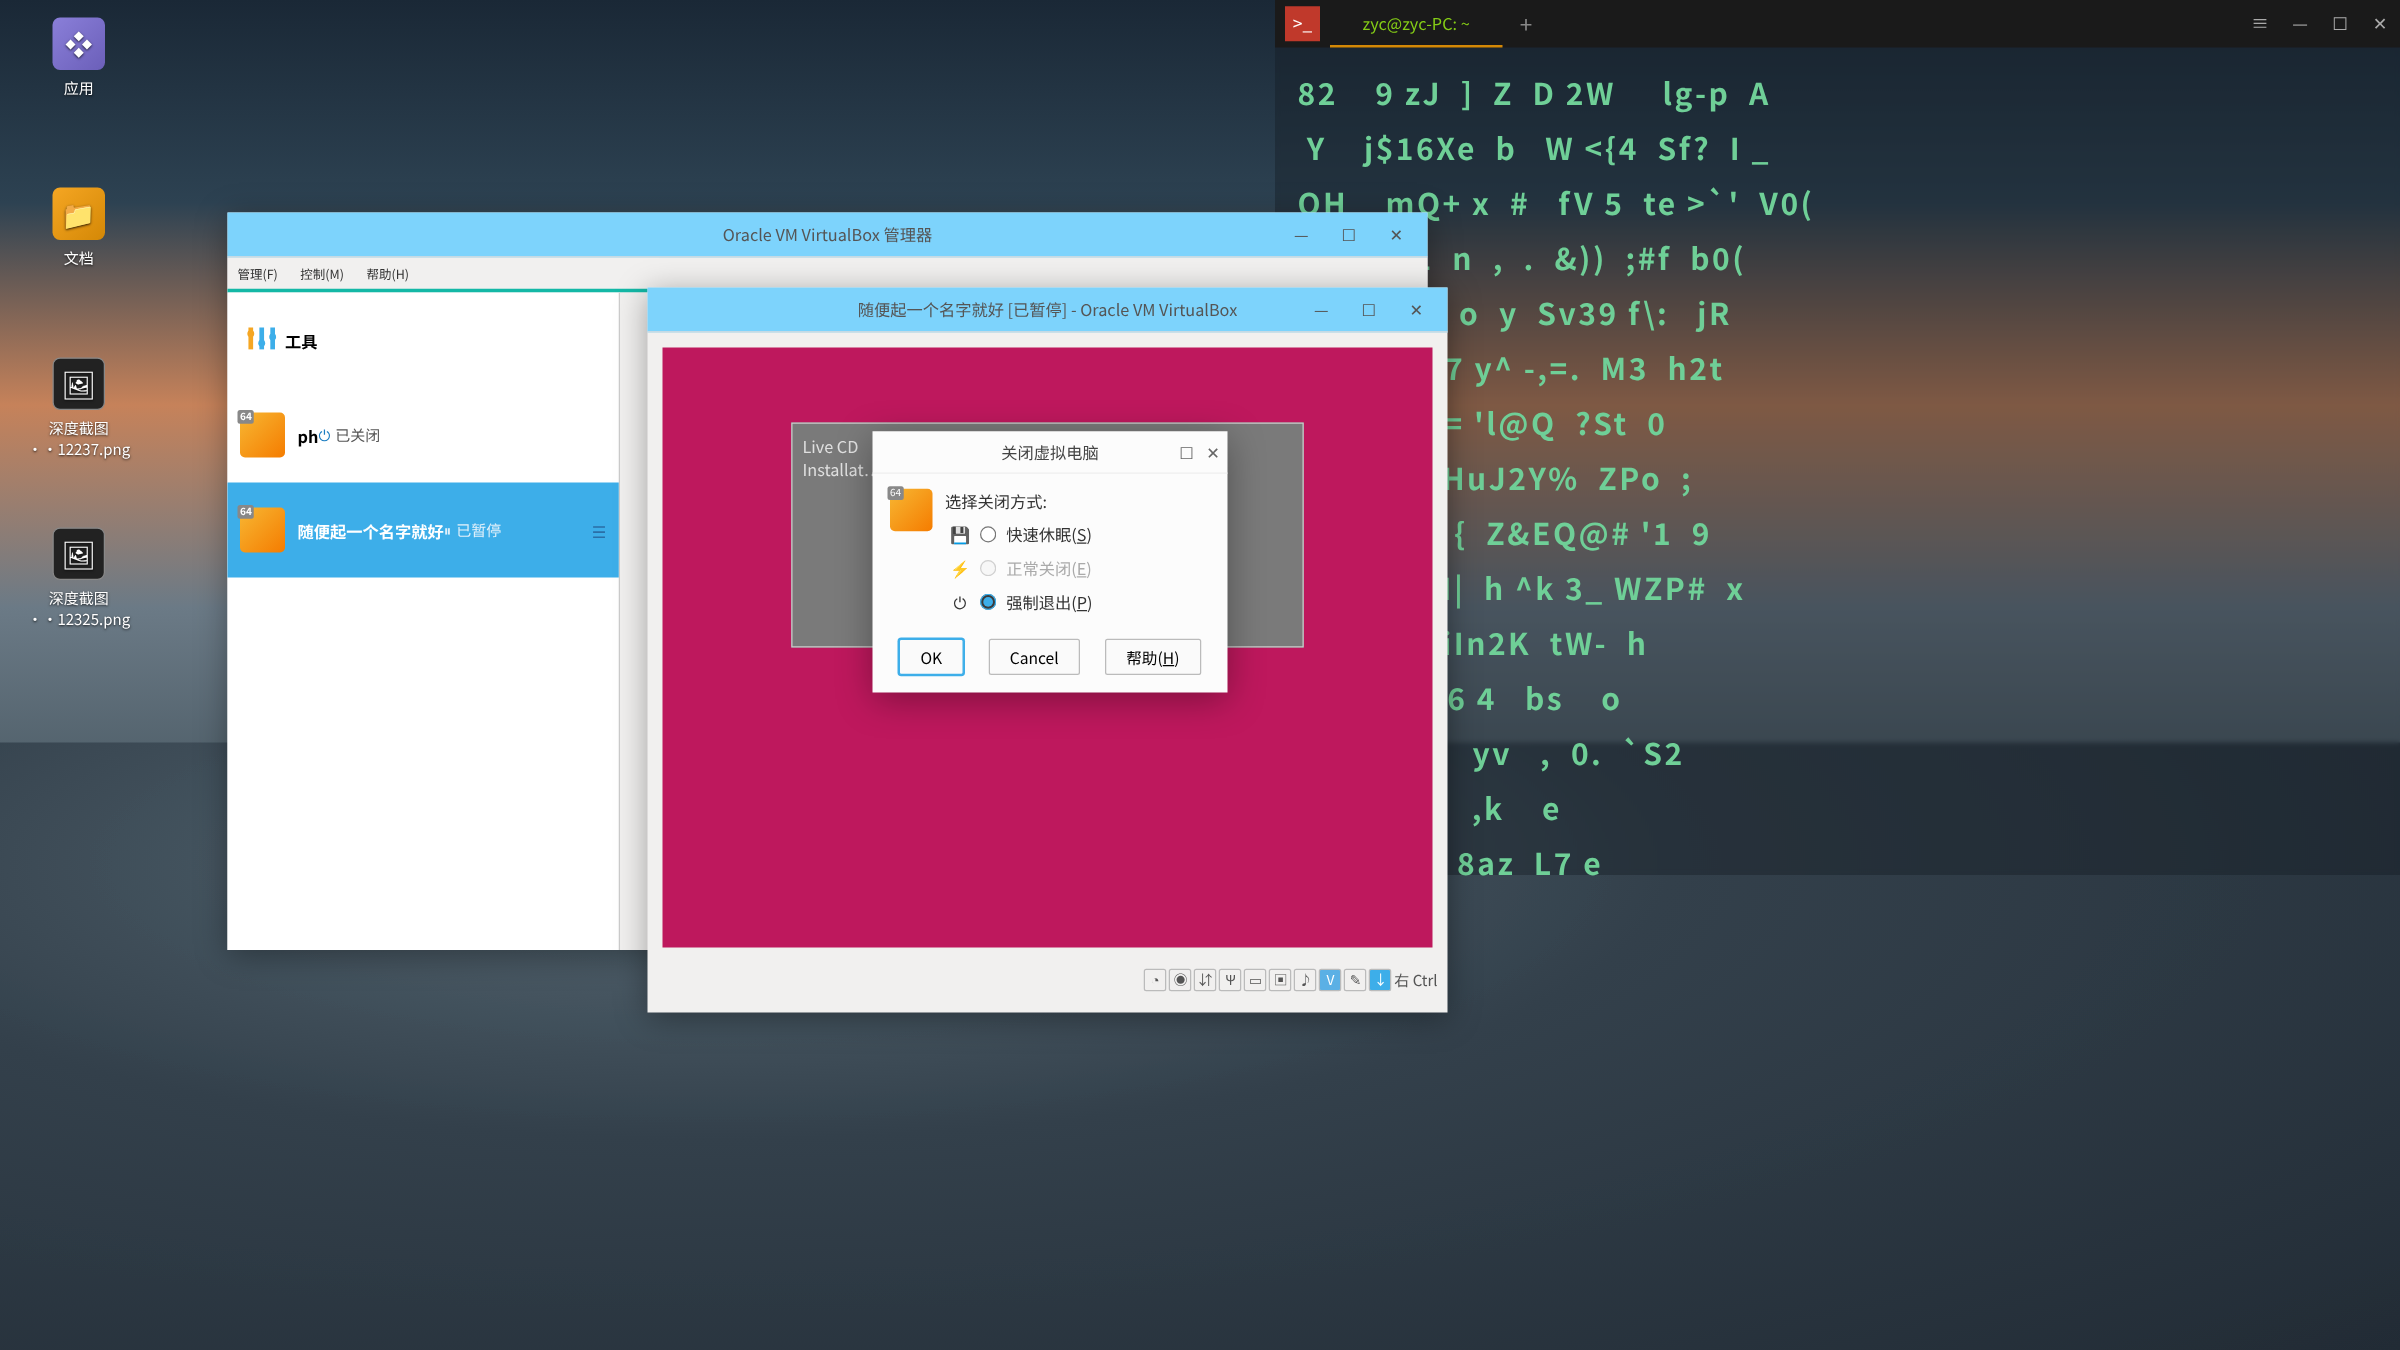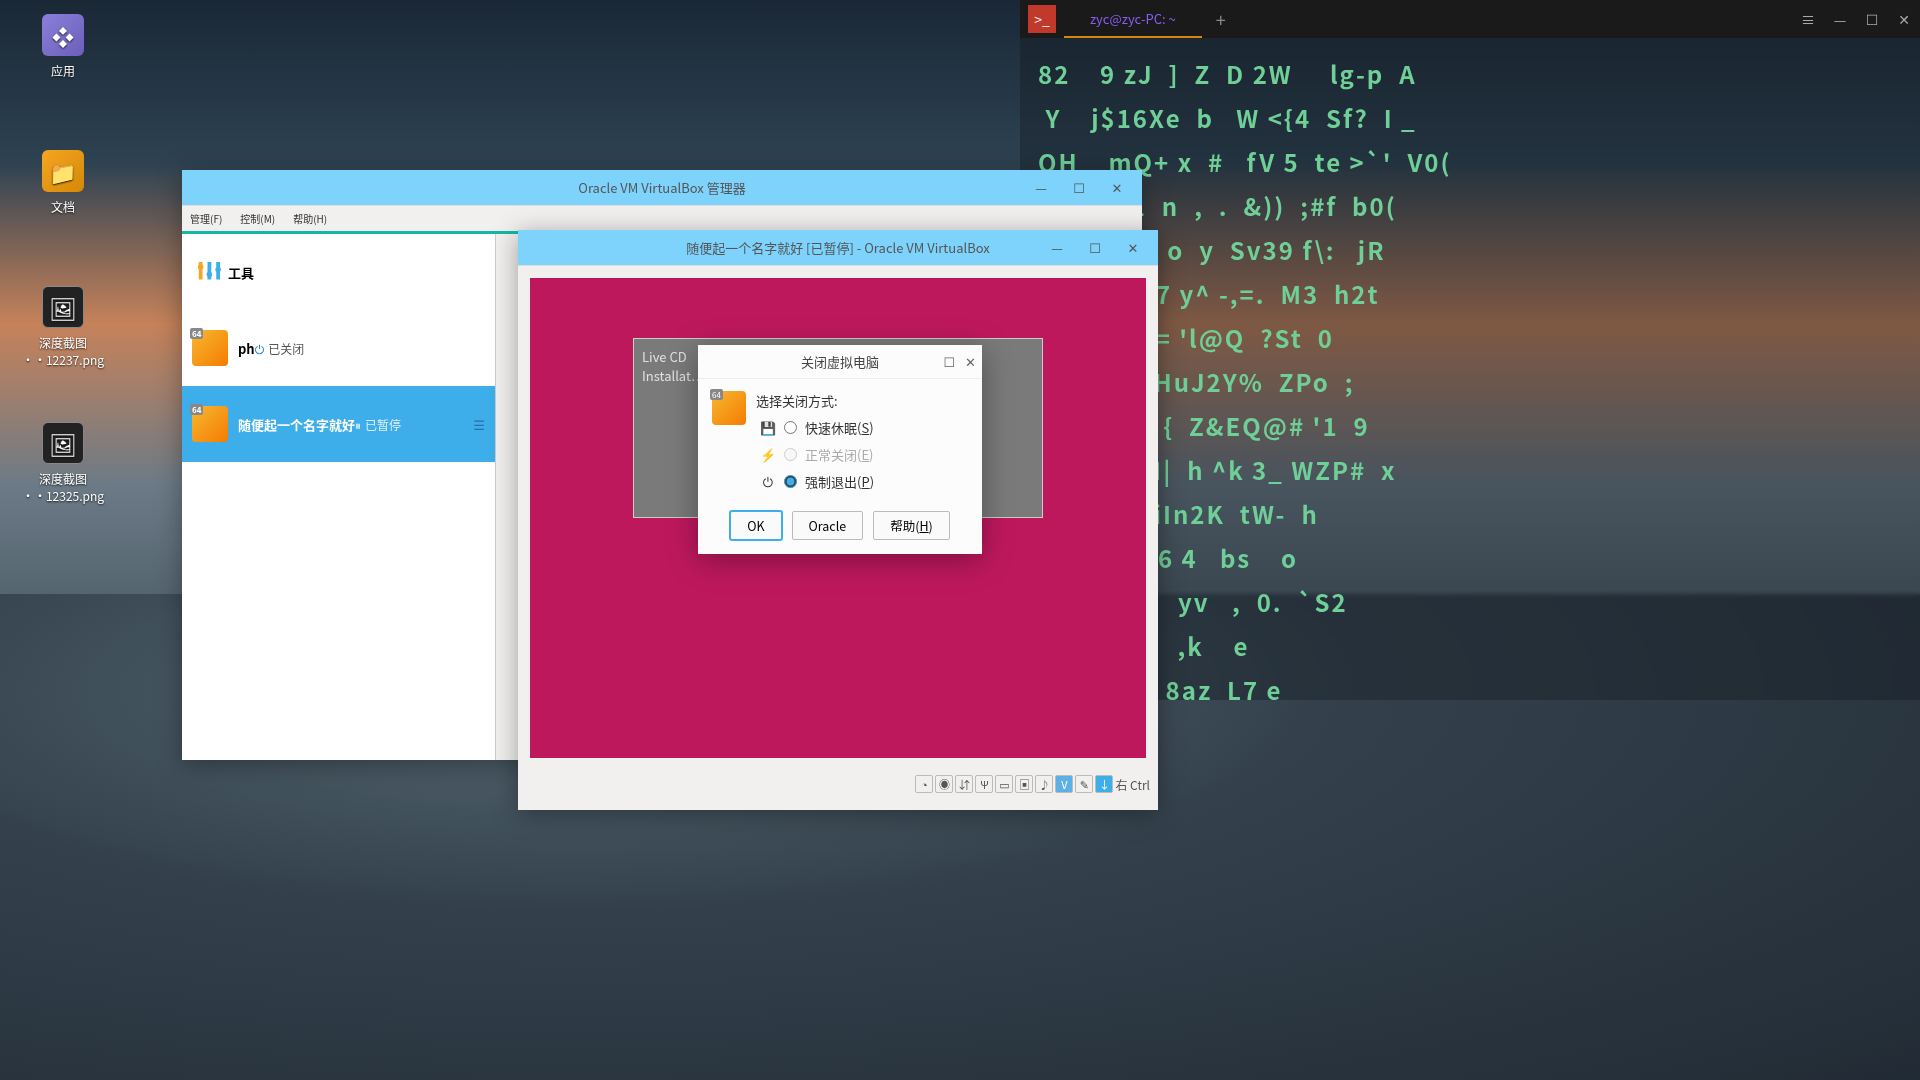--- a/index.html
+++ b/index.html
@@ -13,21 +13,21 @@
 .desktop-icon { position:absolute; width:90px; text-align:center; color:#fff; font-size:12px; text-shadow:0 1px 2px rgba(0,0,0,.8); }
 .desktop-icon .ic { width:42px; height:42px; margin:0 auto 6px; border-radius:6px; display:flex; align-items:center; justify-content:center; font-size:22px; }
 .ic-apps { background:linear-gradient(135deg,#8a7fd9,#6b5fb9); }
 .ic-docs { background:linear-gradient(135deg,#f5a623,#d48806); }
 .ic-screenshot { background:#222; border:1px solid #888; }
 
 
 .term { position:absolute; left:1020px; top:0; width:900px; height:700px; background:rgba(20,28,34,.4); backdrop-filter:blur(2px); }
 .term-bar { height:38px; background:#1a1a1a; display:flex; align-items:center; color:#ccc; font-size:13px; }
 .term-red { width:28px; height:28px; margin:0 8px; background:#c0392b; display:flex; align-items:center; justify-content:center; color:#fff; font-size:14px; }
-.term-tab { padding:0 26px; height:38px; line-height:38px; border-bottom:2px solid #d48806; color:#8b5cf6; }
+.term-tab { padding:0 26px; height:38px; line-height:38px; border-bottom:2px solid #d48806; color:#84cc16; }
 .term-plus { margin-left:14px; font-size:18px; color:#888; cursor:pointer; }
 .term-btns { margin-left:auto; display:flex; }
 .term-btns span { width:32px; text-align:center; font-size:14px; color:#aaa; cursor:pointer; }
 .term-body { padding:14px 18px; font-family:"Courier New",monospace; font-size:24px; font-weight:bold; color:#6fcf97; line-height:44px; letter-spacing:2px; white-space:pre; }
 .term-body div { display:flex; flex-wrap:nowrap; }
 
 
 .vb-mgr { position:absolute; left:182px; top:170px; width:960px; height:590px; background:#f1f0ef; box-shadow:0 4px 24px rgba(0,0,0,.35); }
 .titlebar { height:36px; background:#7dd3fc; display:flex; align-items:center; justify-content:center; color:#555; font-size:13px; position:relative; border-bottom:1px solid #ddd; }
 .titlebar .wbtns { position:absolute; right:6px; display:flex; }
@@ -62,21 +62,21 @@
 .dlg-title .wbtns{ position:absolute; right:6px; display:flex; gap:10px; color:#666; }
 .dlg-body { padding:12px 14px 14px; font-size:13px; color:#333; }
 .dlg-row { display:flex; align-items:flex-start; gap:10px; margin-bottom:12px; }
 .dlg-row .vmicon{ width:34px;height:34px; background:linear-gradient(135deg,#f7b733,#f57c00); border-radius:4px; position:relative;}
 .dlg-row .vmicon::before{ content:"64"; position:absolute; top:-2px; left:-2px; background:#888; color:#fff; font-size:8px; padding:0 2px; border-radius:2px;}
 .opts { margin-left:4px; }
 .opt { display:flex; align-items:center; gap:8px; margin:8px 0; font-size:13px; }
 .opt.dis{ color:#aaa; }
 .opt .oic{ width:16px; text-align:center; }
 .opt input[type=radio]{ accent-color:#3daee9; }
-.dlg-btns { display:flex; justify-content:center; gap:10px; margin-top:4px;align-items:flex-end; }
+.dlg-btns { display:flex; justify-content:center; gap:20px; margin-top:4px;align-items:flex-end; }
 .dlg-btns button { padding:4px 16px; font-size:12.5px; background:#fafafa; border:1px solid #bbb; border-radius:2px; cursor:pointer; }
 .dlg-btns button.primary{ border-color:#3daee9; box-shadow:0 0 0 1px #3daee9; }
 
 u{ text-decoration:underline; }
 </style>
 </head>
 <body>
 
 <div class="wallpaper"></div>
 
@@ -226,17 +226,17 @@
             <label class="opt">
               <span class="oic">⏻</span>
   <input type="radio" name="sd" checked="" style="">
   <span>强制退出(<u>P</u>)</span>
             </label>
           </div>
       </div>
     </div>
     <div class="dlg-btns">
       <button class="primary">OK</button>
-      <button>Oracle</button>
+      <button>Cancel</button>
       <button>帮助(<u>H</u>)</button>
     </div>
   </div>
 </div>
 
 </body></html>

